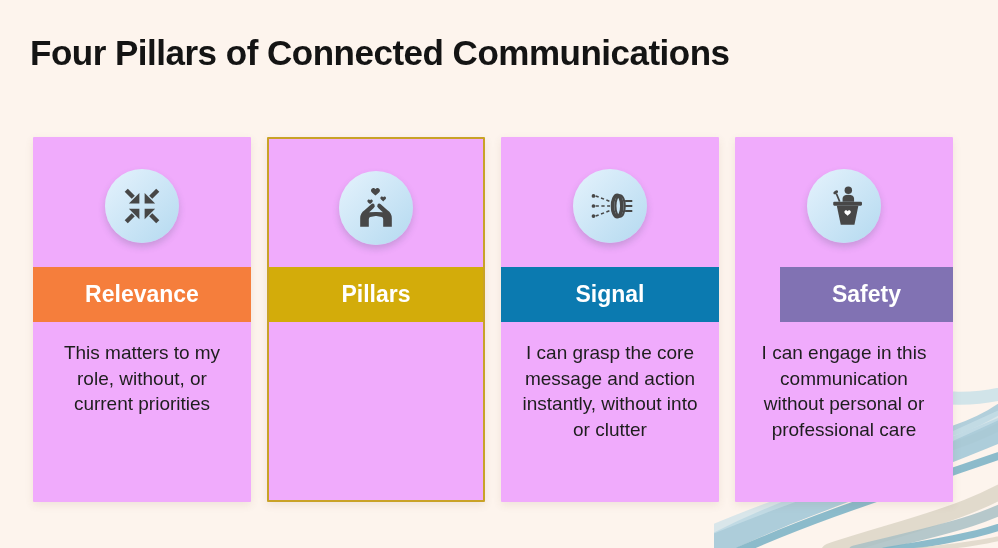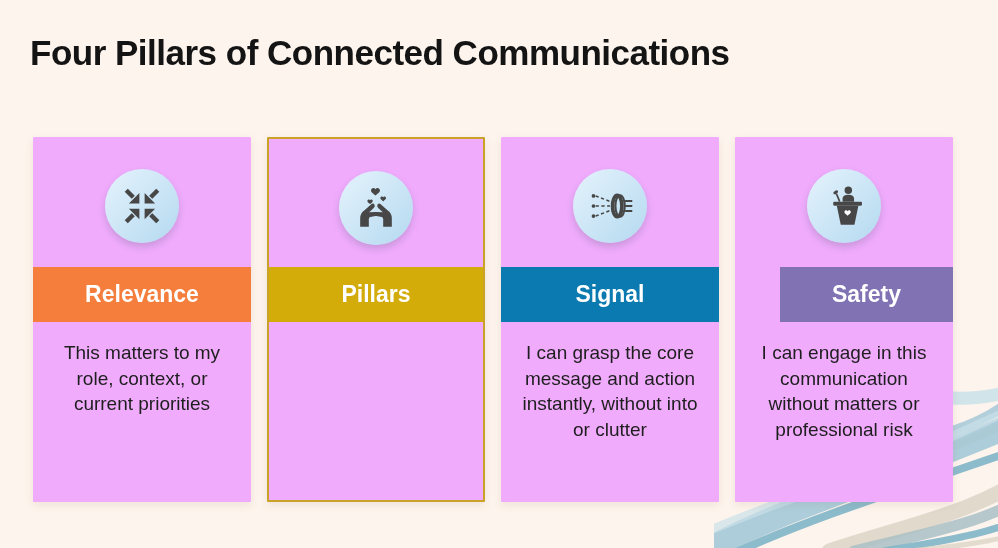--- a/index.html
+++ b/index.html
@@ -80,21 +80,21 @@
             <g transform="translate(48,48) scale(-1,-1)">
                 <path d="M6,6 L14,14" stroke-width="5"></path>
                 <polygon points="21,9 21,21 9,21" stroke="none"></polygon>
               </g>
           </g>
         </svg>
       </div>
       <div class="banner" style="background: rgb(245, 126, 60);">
         <span>Relevance</span>
       </div>
-      <div class="card-desc">This matters to my role, context, or current priorities</div>
+      <div class="card-desc">This matters to my role, without, or current priorities</div>
     </div>
 
     <div class="card highlight" style="border-color: rgb(201, 162, 39);">
       <div class="icon-wrap">
         <svg width="46" height="46" viewBox="0 0 64 64" style="color: rgb(71, 71, 71);">
           <g fill="currentColor">
             <path transform="translate(25,4) scale(1.25)" d="M5,8.5 C2,6 0,4.5 0,2.8 C0,1 1.4,0 2.7,0 C3.8,0 4.6,0.7 5,1.5 C5.4,0.7 6.2,0 7.3,0 C8.6,0 10,1 10,2.8 C10,4.5 8,6 5,8.5 Z"></path>
             <path transform="translate(38,16) scale(0.8)" d="M5,8.5 C2,6 0,4.5 0,2.8 C0,1 1.4,0 2.7,0 C3.8,0 4.6,0.7 5,1.5 C5.4,0.7 6.2,0 7.3,0 C8.6,0 10,1 10,2.8 C10,4.5 8,6 5,8.5 Z"></path>
             <path transform="translate(20,20) scale(0.75)" d="M5,8.5 C2,6 0,4.5 0,2.8 C0,1 1.4,0 2.7,0 C3.8,0 4.6,0.7 5,1.5 C5.4,0.7 6.2,0 7.3,0 C8.6,0 10,1 10,2.8 C10,4.5 8,6 5,8.5 Z"></path>
             <path d="M10,58 L10,46 Q10,39 16,35 L25,27 Q28,24.5 29.8,27 Q31.5,29.8 28.5,32.5 L22.5,38 L31.5,37.5 Q34.5,37.5 34.5,40.2 Q34.5,42.8 31.5,43 L24,44.5 Q22,45 22,47.5 L22,58 Z"></path>
@@ -141,21 +141,21 @@
             <ellipse cx="20.5" cy="13" rx="3.6" ry="2.2" transform="rotate(-30 20.5 13)"></ellipse>
             <rect x="17" y="26" width="40" height="5.5" rx="1.5"></rect>
             <polygon points="22,31.5 52,31.5 46.5,58 27.5,58"></polygon>
           </g>
           <path transform="translate(32.5,38) scale(0.9)" fill="#ffffff" d="M5,8.5 C2,6 0,4.5 0,2.8 C0,1 1.4,0 2.7,0 C3.8,0 4.6,0.7 5,1.5 C5.4,0.7 6.2,0 7.3,0 C8.6,0 10,1 10,2.8 C10,4.5 8,6 5,8.5 Z"></path>
         </svg>
       </div>
       <div class="banner" style="background: rgb(129, 114, 179); margin-left: 45px;">
         <span>Safety</span>
       </div>
-      <div class="card-desc">I can engage in this communication without matters or professional risk</div>
+      <div class="card-desc">I can engage in this communication without personal or professional care</div>
     </div>
 
   </div>
 
   <svg class="wave" width="320" height="175" viewBox="0 0 320 175">
     <g fill="none" stroke-linecap="round">
       <path d="M150,8 C220,30 275,32 322,8" stroke-width="13" opacity="0.85" style="stroke: rgb(201, 224, 232);"></path>
       <path d="M225,62 C262,52 292,36 322,6" stroke-width="10" opacity="0.8" style="stroke: rgb(159, 198, 214);"></path>
       <path d="M210,82 C252,70 292,55 324,28" stroke-width="8" opacity="0.8" style="stroke: rgb(228, 222, 210);"></path>
       <path d="M-10,178 C85,128 160,112 322,42" stroke-width="24" opacity="0.85" style="stroke: rgb(159, 198, 214);"></path>

